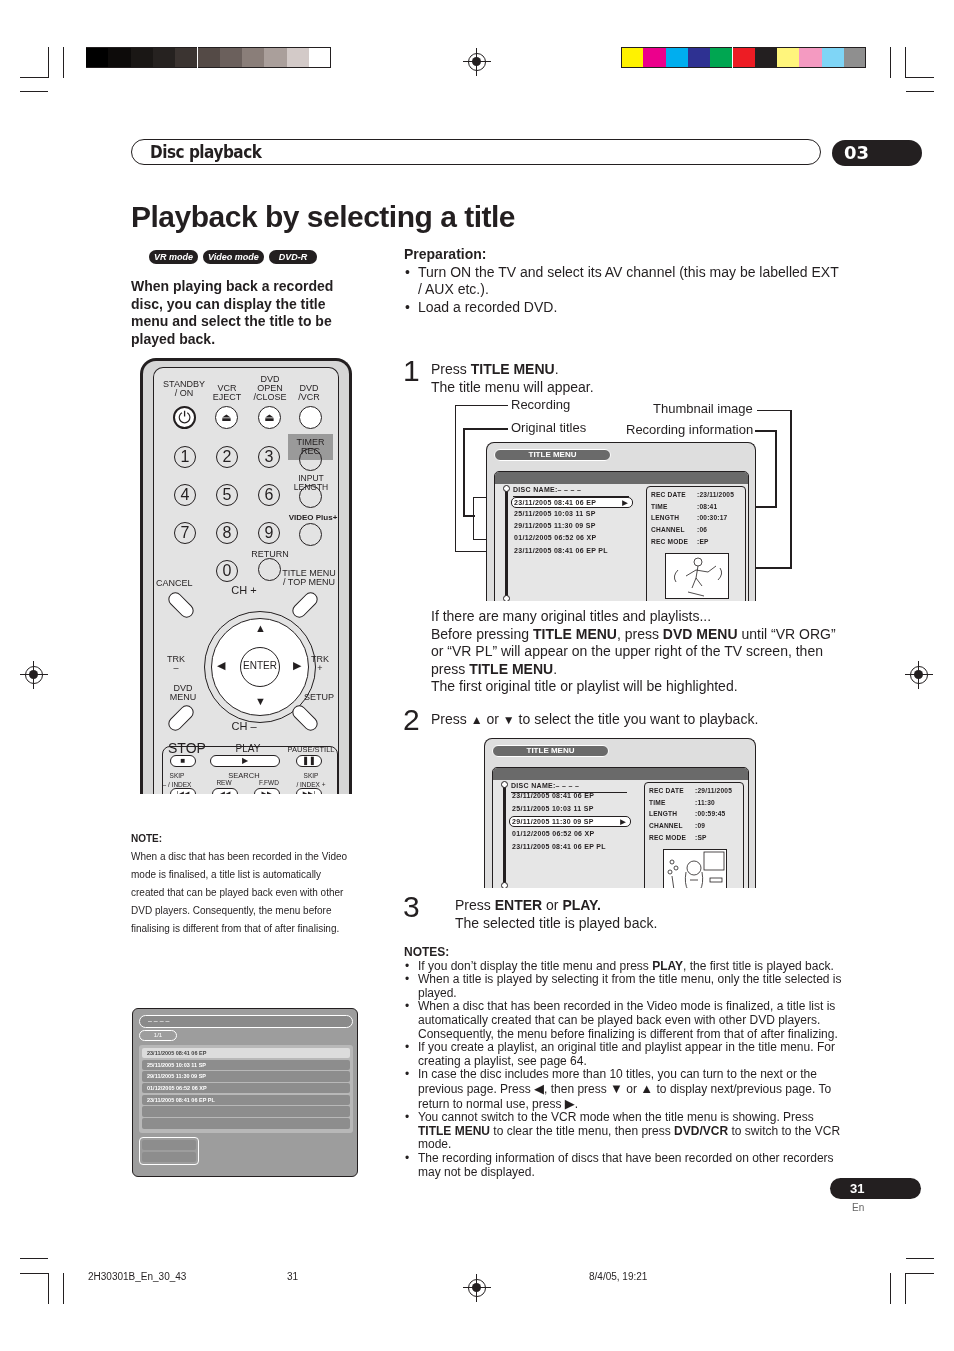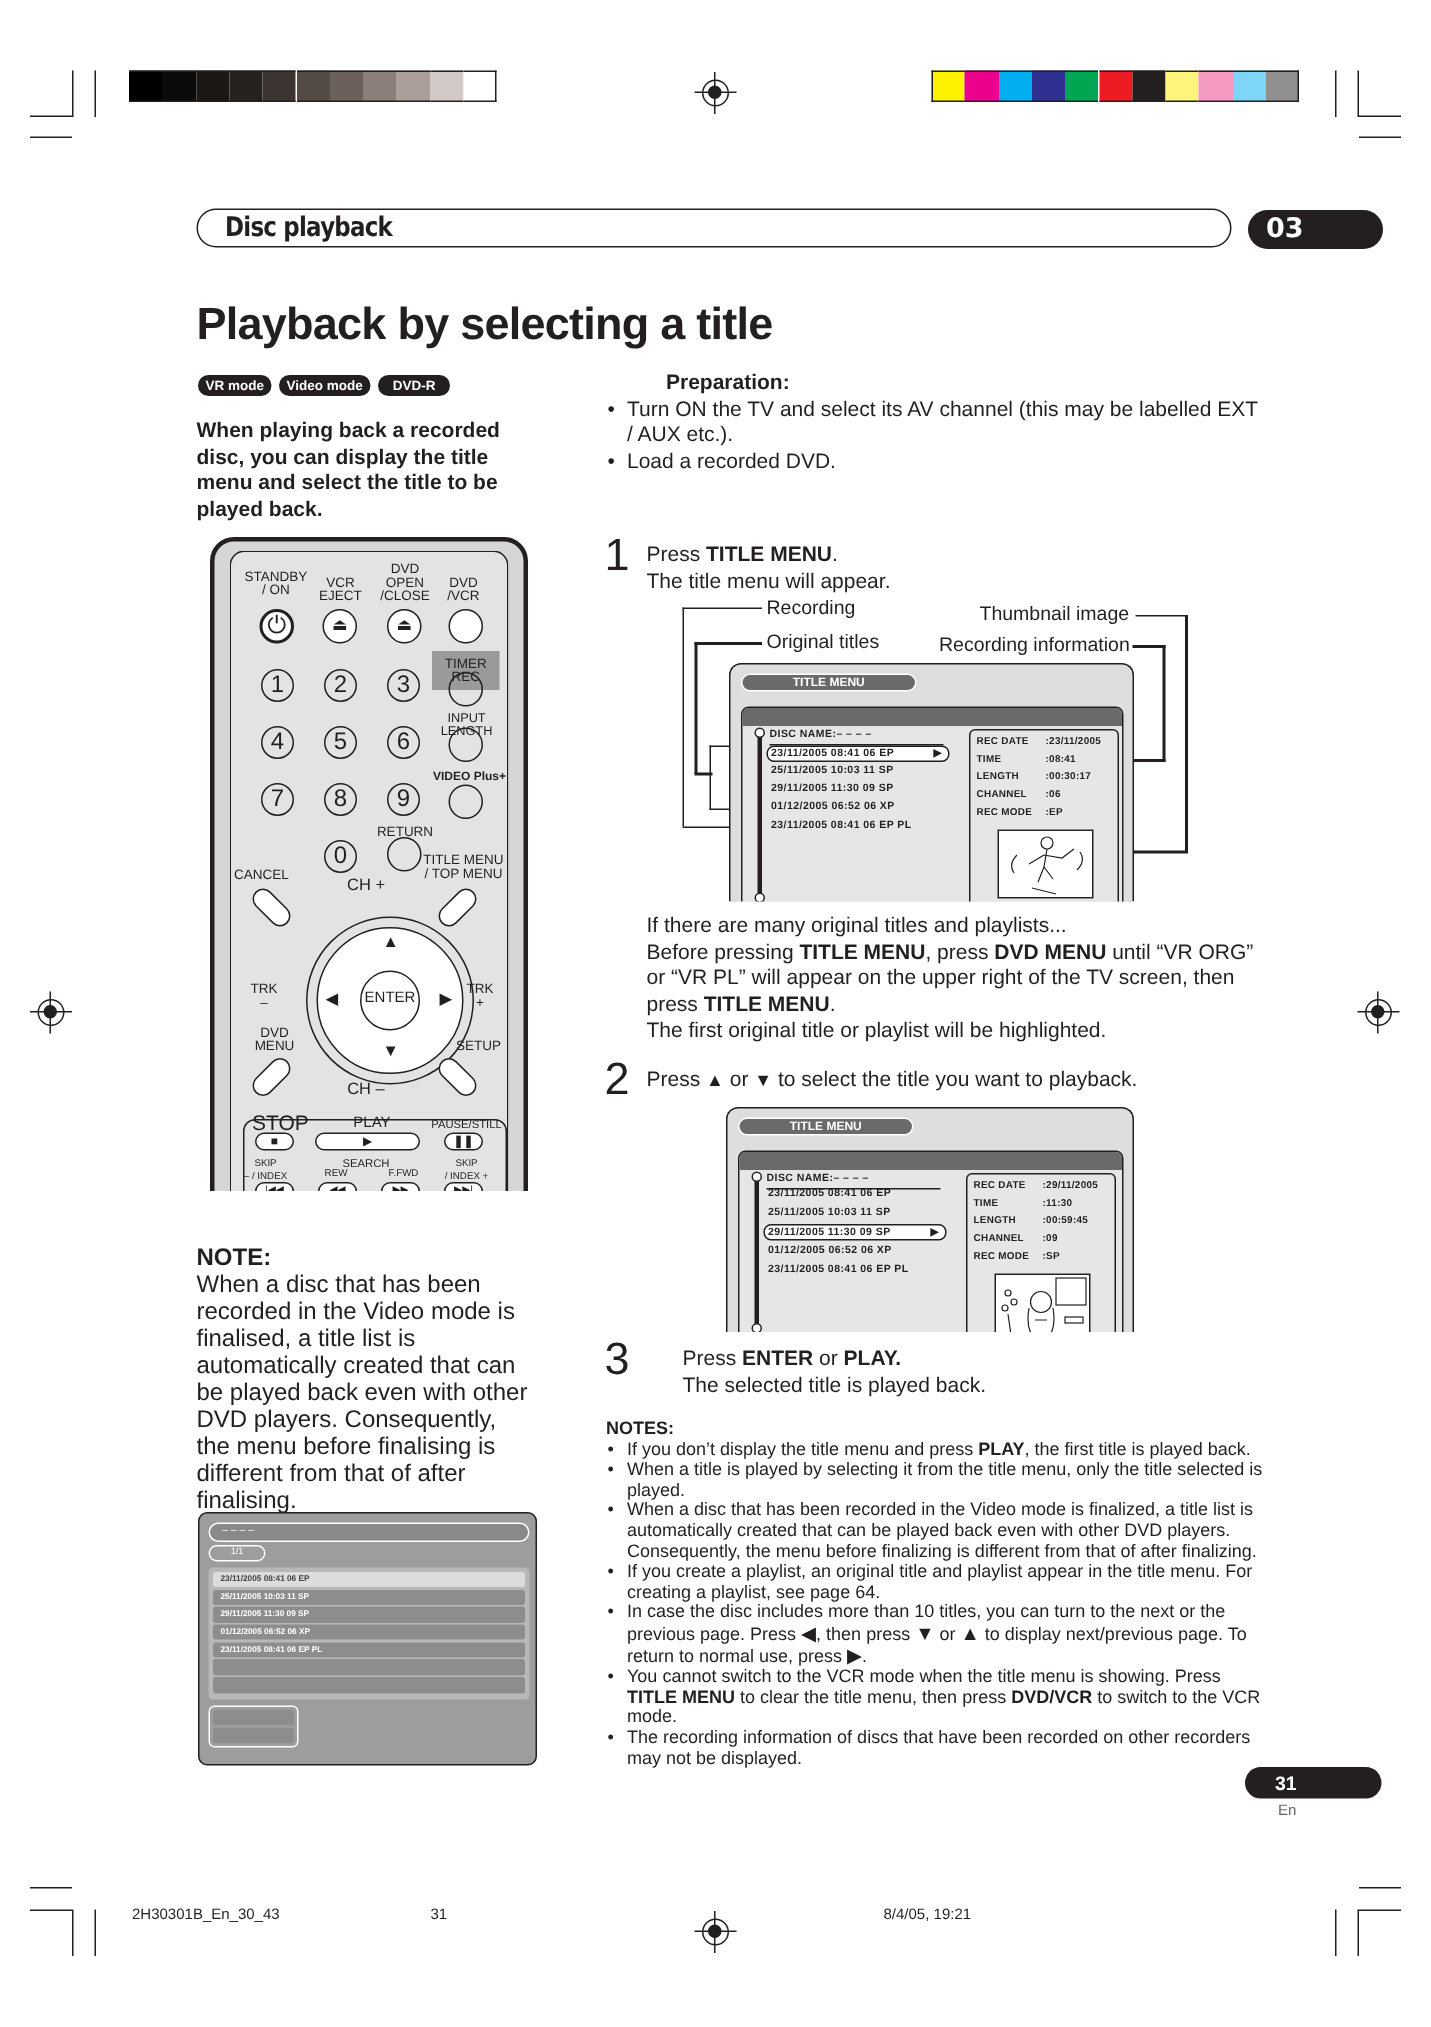--- a/index.html
+++ b/index.html
@@ -13,55 +13,55 @@
   .reg { position: absolute; width: 18px; height: 18px; border: 1.5px solid #231f20; border-radius: 50%; }
   .reg::before { content: ""; position: absolute; left: 7px; top: -6px; width: 1px; height: 28px; background: #231f20; }
   .reg::after { content: ""; position: absolute; top: 7px; left: -6px; height: 1px; width: 28px; background: #231f20; }
   .reg .dot { position: absolute; left: 3px; top: 3px; width: 9px; height: 9px; border-radius: 50%; background: #231f20; }
 
   .header-pill { left: 131px; top: 139px; width: 690px; height: 26px; border: 1.2px solid #231f20; border-radius: 13px; }
   .header-title { left: 150px; top: 141px; font-size: 18px; font-weight: bold; font-family: "DejaVu Sans", sans-serif; letter-spacing: -0.6px; transform: scaleX(0.85); transform-origin: left; }
   .chapter-pill { left: 832px; top: 140px; width: 90px; height: 26px; background: #231f20; border-radius: 13px; color: #fff; font-size: 18px; font-weight: bold; padding-left: 12px; line-height: 26px; font-family: "DejaVu Sans", sans-serif; }
   .page-title { left: 131px; top: 200px; font-size: 30px; font-weight: bold; letter-spacing: -0.5px; }
 
-  .badges { left: 132px; top: 250px; display: flex; gap: 5px; }
+  .badges { left: 149px; top: 250px; display: flex; gap: 5px; font-style: italic; }
   .badge { background: #231f20; color: #fff; font-size: 9px; font-weight: bold; border-radius: 7px; padding: 2px 5px; height: 14px; line-height: 10px; }
   .badge.dvdr { padding: 2px 10px; }
 
   .intro { left: 131px; top: 278px; width: 225px; font-size: 14px; font-weight: bold; line-height: 17.5px; }
 
   
   .remote { left: 140px; top: 358px; width: 212px; height: 436px; background: #d6d6d6; border: 3px solid #231f20; border-bottom: none; border-radius: 16px 16px 0 0; overflow: hidden; }
   .remote-inner { position: absolute; left: 10px; top: 6px; right: 10px; bottom: -4px; border: 1.2px solid #231f20; border-bottom: none; border-radius: 10px 10px 0 0; background: #e3e3e3; }
   .rlbl { position: absolute; font-size: 9px; text-align: center; line-height: 9px; color: #231f20; }
   .rbtn { position: absolute; width: 23px; height: 23px; border-radius: 50%; border: 1.5px solid #231f20; background: #fff; font-size: 16px; text-align: center; line-height: 20px; }
   .rnum { position: absolute; width: 22px; height: 22px; border-radius: 50%; border: 1.5px solid #231f20; font-size: 16px; text-align: center; line-height: 19px; }
   .oval { position: absolute; width: 30px; height: 14px; border: 1.5px solid #231f20; border-radius: 7px; background: #fff; }
   .dpad-outer { position: absolute; left: 50px; top: 243px; width: 112px; height: 112px; border-radius: 50%; border: 1.2px solid #231f20; }
   .dpad-ring { position: absolute; left: 57px; top: 250px; width: 98px; height: 98px; border-radius: 50%; border: 1.5px solid #231f20; background: #fff; }
   .dpad-center { position: absolute; left: 86px; top: 279px; width: 40px; height: 40px; border-radius: 50%; border: 1.5px solid #231f20; background: #fff; font-size: 10px; text-align: center; line-height: 36px; }
   .dpad-arrow { position: absolute; font-size: 11px; }
   .transport { position: absolute; left: 8px; top: 378px; width: 176px; height: 70px; border: 1.2px solid #231f20; border-radius: 8px; }
 
-  .note-left { left: 131px; top: 830px; width: 225px; font-size: 16px; line-height: 18px; }
+  .note-left { left: 131px; top: 830px; width: 225px; font-size: 10px; line-height: 18px; }
   .note-left b { display: block; }
 
   
   .fmenu { left: 132px; top: 1008px; width: 226px; height: 169px; background: #9d9d9d; border: 1.2px solid #231f20; border-radius: 6px; }
   .fmenu-top { position: absolute; left: 6px; top: 6px; right: 4px; height: 13px; border: 1.2px solid #fff; border-radius: 7px; background: #8a8a8a; color: #fff; font-size: 7px; padding-left: 8px; line-height: 10px; }
   .fmenu-page { position: absolute; left: 6px; top: 21px; width: 38px; height: 11px; border: 1.2px solid #fff; border-radius: 6px; color: #fff; font-size: 6px; text-align: center; line-height: 9px; }
   .fmenu-list { position: absolute; left: 6px; top: 36px; right: 4px; height: 88px; background: #b8b8b8; border-radius: 3px; padding: 3px 3px; }
   .frow { height: 10.4px; margin-bottom: 1.3px; background: #8d8d8d; border-radius: 2px; color: #fff; font-size: 5.5px; font-weight: bold; padding-left: 5px; line-height: 10px; }
   .frow.sel { background: #dcdcdc; color: #444; }
   .fmenu-box { position: absolute; left: 6px; top: 128px; width: 60px; height: 28px; border: 1.2px solid #fff; border-radius: 4px; padding: 2px; }
   .fmenu-box div { height: 10px; background: #8d8d8d; border-radius: 2px; margin-bottom: 2px; }
 
   
   .prep { left: 404px; top: 246px; width: 440px; font-size: 14px; line-height: 17.5px; }
-  .prep-h { font-weight: bold; margin-left: 40px; }
+  .prep-h { font-weight: bold; }
   .bl { position: relative; padding-left: 14px; }
   .bl::before { content: "•"; position: absolute; left: 1px; top: 0; }
   .step-num { position: absolute; font-size: 30px; line-height: 30px; color: #231f20; }
   .step-text { position: absolute; font-size: 14px; line-height: 18px; }
 
   
   .tm { position: absolute; background: #dedede; border: 1.2px solid #231f20; border-radius: 8px 8px 0 0; border-bottom: none; overflow: hidden; }
   .tm-head { position: absolute; left: 7px; top: 6px; width: 117px; height: 12px; background: #6a6a6a; border: 1px solid #fff; border-radius: 7px; color: #fff; font-size: 8px; font-weight: bold; text-align: center; line-height: 10px; }
   .tm-body { position: absolute; left: 7px; top: 28px; right: 6px; bottom: -4px; border: 1px solid #231f20; border-radius: 5px 5px 0 0; background: #e6e6e6; }
   .tm-bar { position: absolute; left: 0; top: 0; right: 0; height: 12px; background: #6a6a6a; border-radius: 4px 4px 0 0; }

